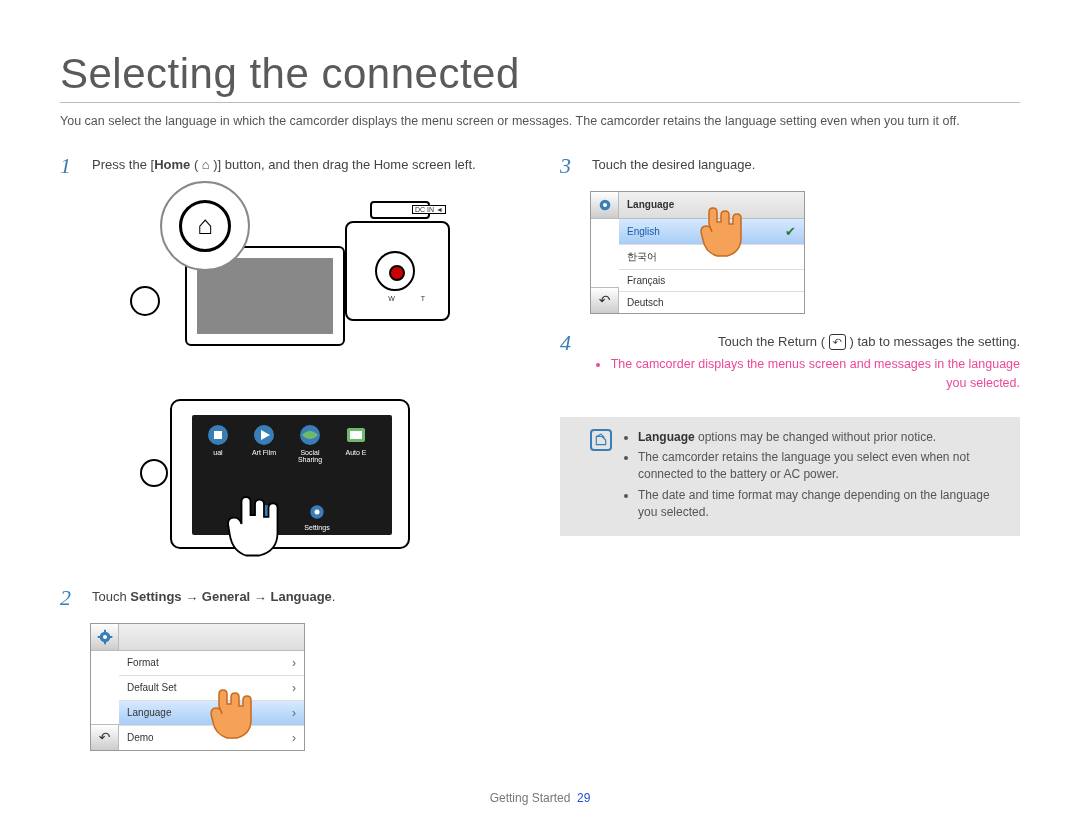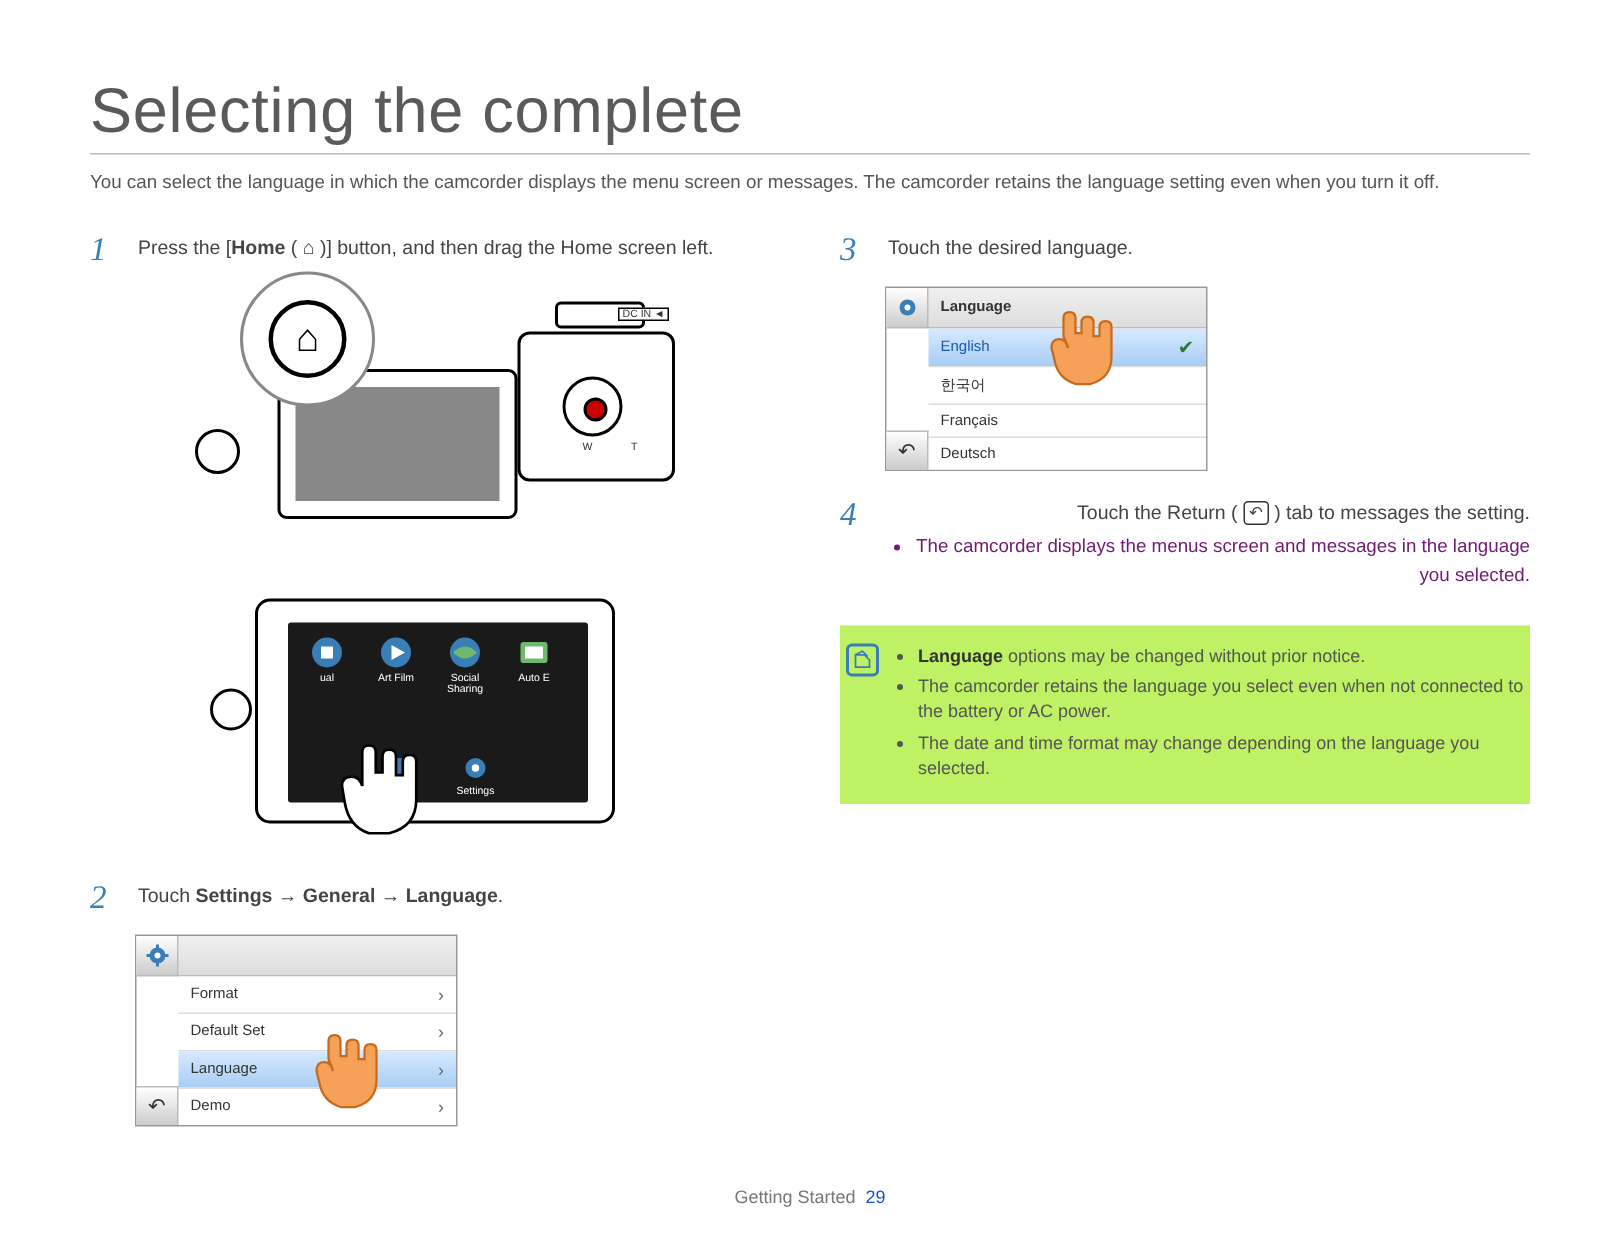--- a/index.html
+++ b/index.html
@@ -52,21 +52,21 @@
     font-size: 13px;
     color: #444;
     line-height: 1.5;
     text-align: right;
   }
   .step-text .bold { font-weight: bold; }
   .bullet-list {
     margin: 4px 0 0 0;
     padding-left: 18px;
     font-size: 12.5px;
-    color: #701a75;
+    color: #ec4899;
   }
   .bullet-list li { margin-bottom: 2px; }
 
   
   .illust-camcorder {
     width: 320px; height: 190px;
     margin: 10px auto 8px auto;
     position: relative;
   }
   .cam-body {
@@ -167,21 +167,21 @@
     display:flex; align-items:center; justify-content:center; font-size:14px;
   }
   .ui-body { margin-left:28px; }
   .finger-small {
     position:absolute; pointer-events:none;
   }
   .finger-small svg { width:60px; height:60px; }
 
   
   .note {
-    display:flex; gap:10px; background:#bef264; padding:12px 4px;
+    display:flex; gap:10px; background:#e5e5e5; padding:12px 30px;
     margin-top:22px;
   }
   .note-icon {
     width:22px; height:22px; border:2px solid #3a7eb8; border-radius:4px;
     display:flex; align-items:center; justify-content:center;
     color:#3a7eb8; flex-shrink:0;
   }
   .note-list { margin:0; padding-left:16px; font-size:12px; color:#555; }
   .note-list li { margin-bottom:4px; line-height:1.4;}
   .note-list .bold { font-weight:bold; color:#333;}
@@ -195,21 +195,21 @@
   .inline-icon {
     display:inline-block; vertical-align:middle;
     border:1px solid #333; border-radius:3px; padding:0 3px;
     font-size:11px; line-height:14px; background:#fff;
   }
 </style>
 </head>
 <body>
 
 <div class="page">
-  <div class="title">Selecting the complete</div>
+  <div class="title">Selecting the connected</div>
   <div class="intro">You can select the language in which the camcorder displays the menu screen or messages. The camcorder retains the language setting even when you turn it off.</div>
 
   <div class="cols">
 
     <div class="col">
       <div class="step">
         <div class="step-num">1</div>
         <div class="step-text">
           <span>Press the [</span><span class="bold">Home</span><span> ( ⌂ )] button, and then drag the Home screen left.</span>
         </div>

